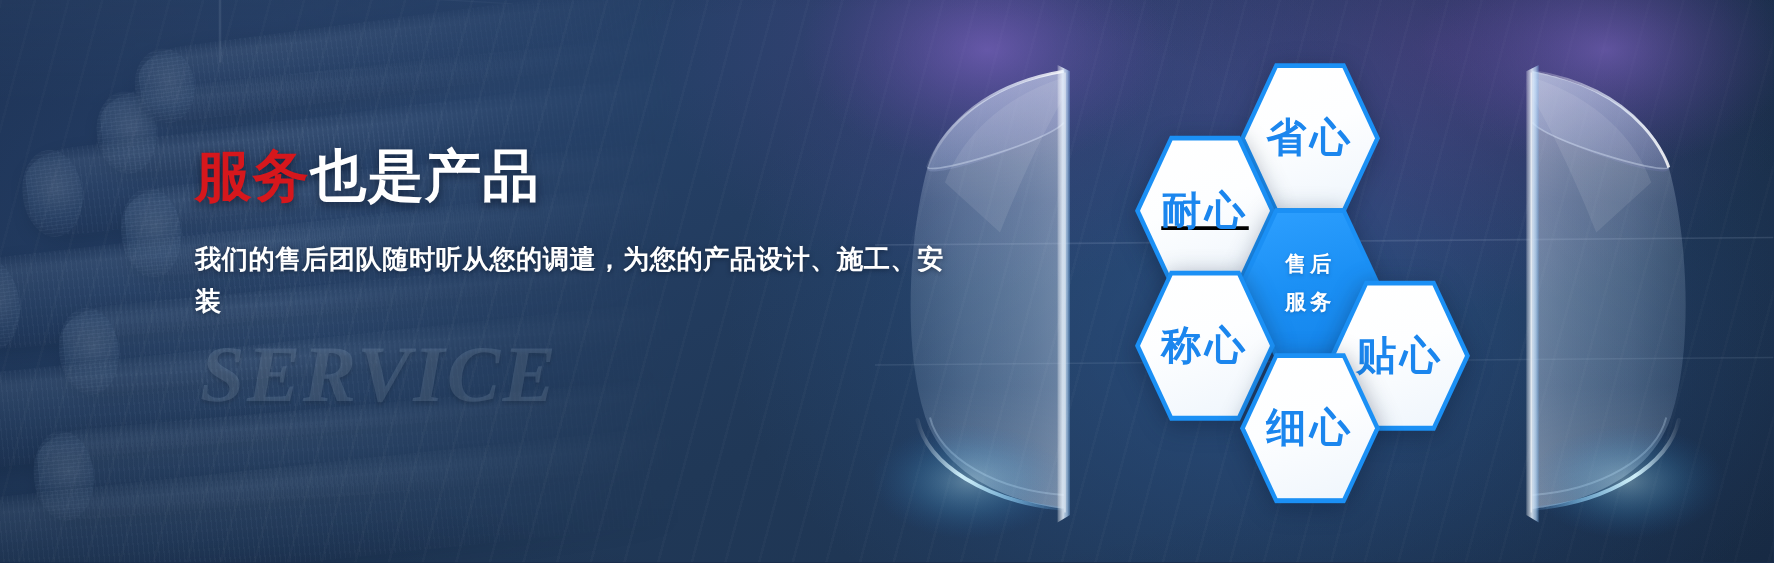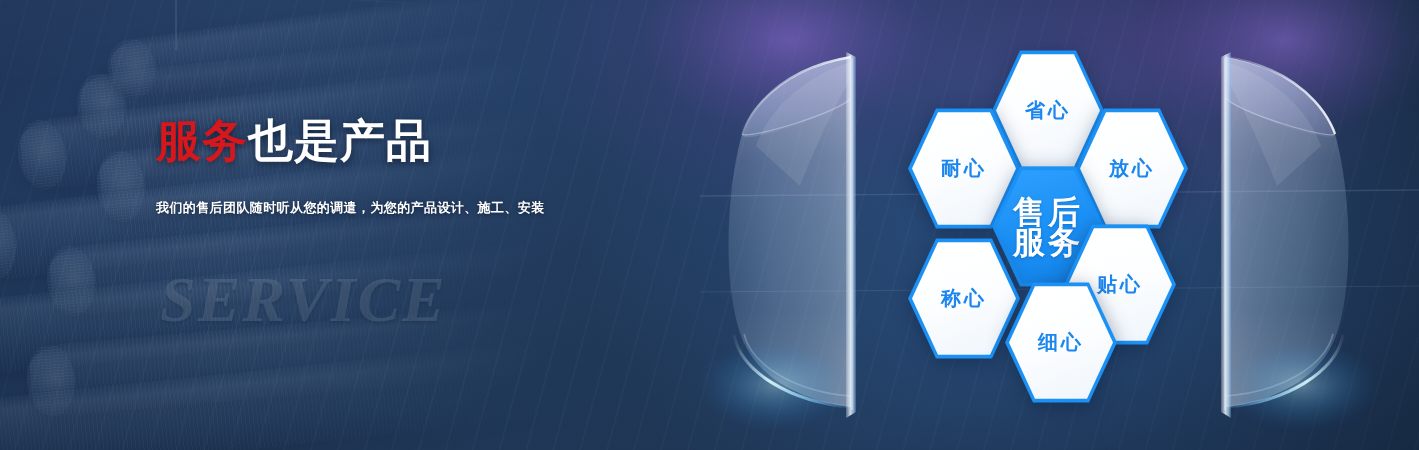--- a/index.html
+++ b/index.html
@@ -86,21 +86,21 @@
   .headline{
     font-size:45px; font-weight:bold; line-height:1;
     letter-spacing:1px; white-space:nowrap;
     text-shadow:0 2px 7px rgba(5,14,30,.6);
   }
   .hl-red{color:#d6171c;}
   .hl-white{color:#ffffff;}
 
   .subline{
     margin-top:28px;
-    font-size:13px; font-weight:bold; color:#ffffff;
+    font-size:21px; font-weight:bold; color:#ffffff;
     line-height:34px; letter-spacing:.4px;
     text-shadow:0 1px 4px rgba(5,14,30,.55);
   }
 
   .watermark{
     position:absolute; left:160px; top:263px;
     font-family:"Liberation Serif","DejaVu Serif",serif;
     font-style:italic; font-weight:bold;
     font-size:64px; letter-spacing:2px;
     color:rgba(173,196,222,.17);
@@ -123,27 +123,27 @@
     background:#1b90f5;
   }
   .hex .inner{
     position:absolute; left:4px; top:4px; right:4px; bottom:4px;
     -webkit-clip-path:polygon(25% 2%,75% 2%,100% 50%,75% 98%,25% 98%,0% 50%);
             clip-path:polygon(25% 2%,75% 2%,100% 50%,75% 98%,25% 98%,0% 50%);
     background:linear-gradient(160deg,#ffffff 0%,#fdfeff 45%,#eef5fc 100%);
   }
   .hex .lbl{
     position:relative; z-index:4;
-    font-size:20px; font-weight:bold; letter-spacing:3px;
+    font-size:32px; font-weight:bold; letter-spacing:3px;
     color:#1b86ee; white-space:nowrap;
   }
   .hex.center .edge{background:#1b90f5;}
   .hex.center .inner{background:linear-gradient(165deg,#2ea0ff 0%,#1b90f5 50%,#1484ea 100%);}
   .hex.center .lbl{
-    color:#ffffff; font-size:32px; line-height:30px;
+    color:#ffffff; font-size:17px; line-height:30px;
     letter-spacing:3px; text-align:center;
     text-shadow:0 1px 3px rgba(10,60,120,.35);
   }
   .hex{filter:drop-shadow(0 4px 10px rgba(8,26,52,.40));}
 </style>
 </head>
 <body>
 
 <div id="banner">
 
@@ -290,51 +290,46 @@
   <div class="watermark">SERVICE</div>
 
   <div class="hexwrap">
 
     <div class="hex" style="left:112px; top:0px;">
       <div class="edge"></div>
       <div class="inner"></div>
       <div class="lbl">省心</div>
     </div>
 
-    <div class="hex" style="left:28px; top:58px;">
+    <div class="hex" style="left:28px; top:58px;text-decoration:underline;">
       <div class="edge"></div>
       <div class="inner"></div>
       <div class="lbl">耐心</div>
     </div>
 
-    <div class="hex" style="left:196px; top:58px;">
-      <div class="edge"></div>
-      <div class="inner"></div>
-      <div class="lbl">放心</div>
-    </div>
 
     <div class="hex center" style="left:112px; top:116px;">
       <div class="edge"></div>
       <div class="inner"></div>
       <div class="lbl"><span>售后</span><br><span>服务</span></div>
     </div>
 
-    <div class="hex" style="left:28px; top:188px;">
+    <div class="hex" style="left:28px; top:166px;">
       <div class="edge"></div>
       <div class="inner"></div>
       <div class="lbl">称心</div>
     </div>
 
     <div class="hex" style="left:184px; top:174px;">
       <div class="edge"></div>
       <div class="inner"></div>
       <div class="lbl">贴心</div>
     </div>
 
-    <div class="hex" style="left:125px; top:232px;">
+    <div class="hex" style="left:112px; top:232px;">
       <div class="edge"></div>
       <div class="inner"></div>
       <div class="lbl">细心</div>
     </div>
 
   </div>
 
 </div>
 
 </body></html>

